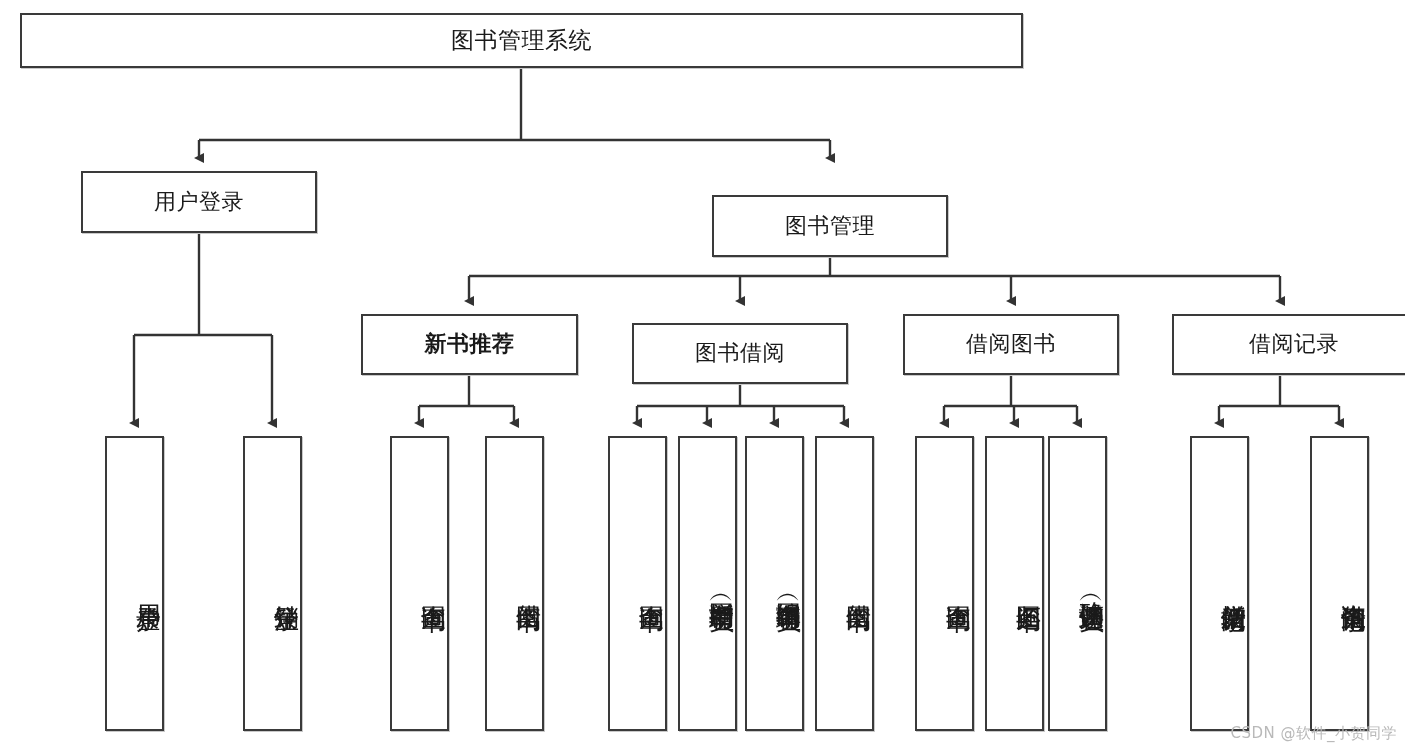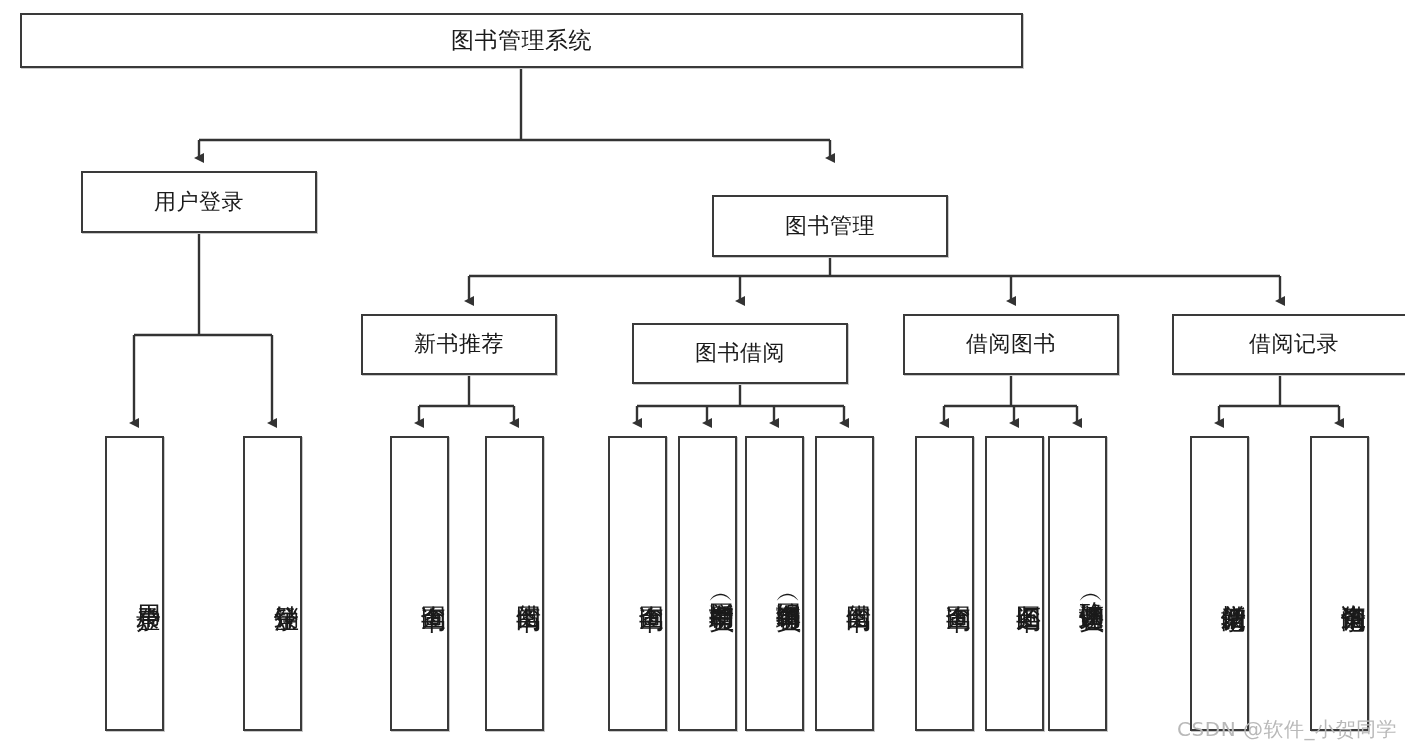--- a/index.html
+++ b/index.html
@@ -58,21 +58,21 @@
   }
   .node-v .vtext {
     writing-mode: vertical-rl;
     text-orientation: upright;
     display: block;
   }
   .watermark {
     position: absolute;
     right: 8px;
     bottom: 4px;
-    font-size: 20px;
+    font-size: 15px;
     color: #b9b9b9;
     letter-spacing: 0.5px;
     white-space: nowrap;
     user-select: none;
   }
 </style>
 </head>
 <body>
 
 <div id="canvas">
@@ -132,21 +132,21 @@
     <span>图书管理系统</span>
   </div>
 
   <div class="node node-h" style="left:81px; top:171px; width:236px; height:62px;">
     <span>用户登录</span>
   </div>
   <div class="node node-h" style="left:712px; top:171px; width:236px; height:62px;margin-top:24px;">
     <span>图书管理</span>
   </div>
 
-  <div class="node node-h" style="left:361px; top:314px; width:196px; height:61px;">
+  <div class="node node-h" style="left:361px; top:314px; width:217px; height:61px;font-weight:bold;">
     <span>新书推荐</span>
   </div>
   <div class="node node-h" style="left:632px; top:323px; width:216px; height:61px;">
     <span>图书借阅</span>
   </div>
   <div class="node node-h" style="left:903px; top:314px; width:216px; height:61px;">
     <span>借阅图书</span>
   </div>
   <div class="node node-h" style="left:1172px; top:314px; width:244px; height:61px;">
     <span>借阅记录</span>

